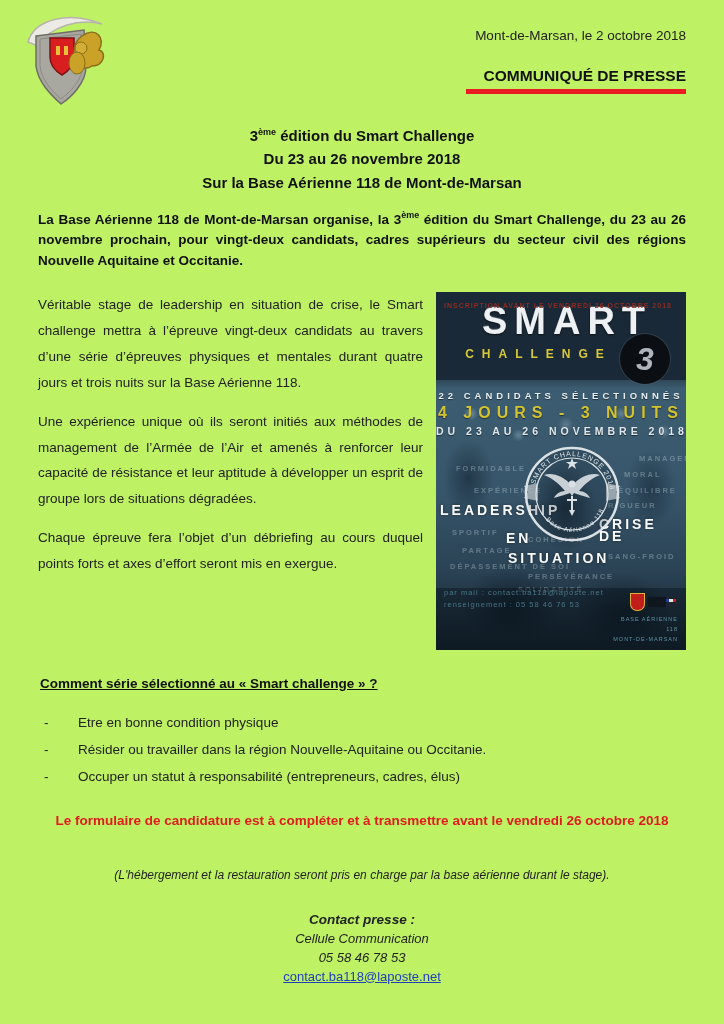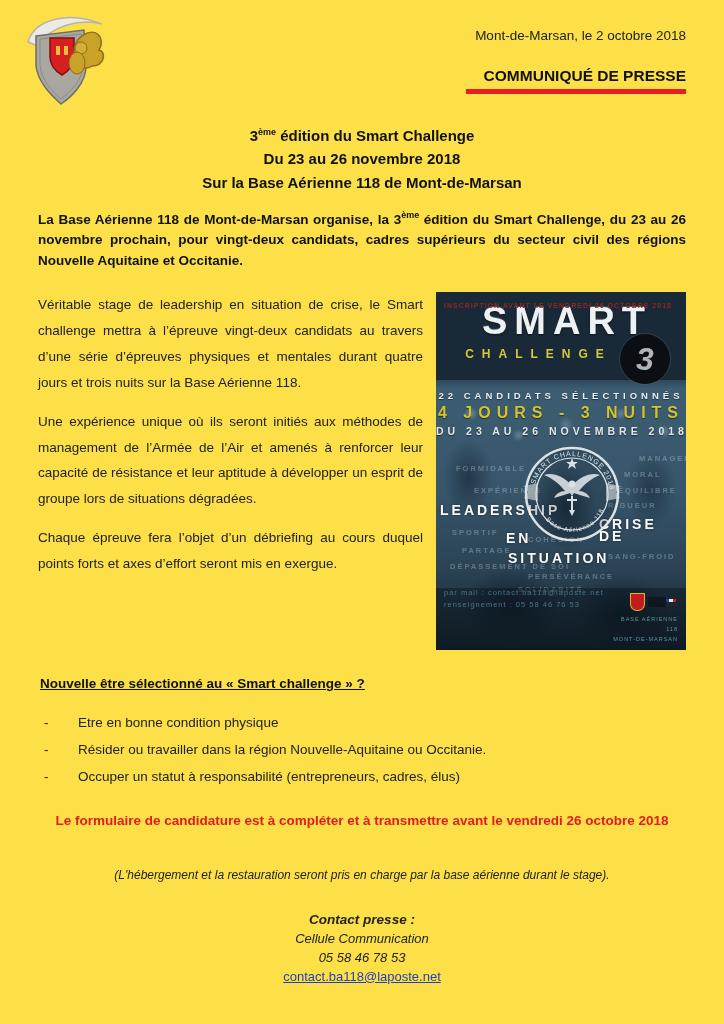--- a/index.html
+++ b/index.html
@@ -1,17 +1,17 @@
 <!DOCTYPE html>
 <html><head>
 <meta charset="utf-8">
 <style>
   * { margin:0; padding:0; box-sizing:border-box; }
   body { background:#ffffff; font-family:"Liberation Sans", sans-serif; }
-  .page { width:724px; height:1024px; background:#fde047; position:relative; overflow:hidden; color:#1f1f1f; }
+  .page { width:724px; height:1024px; background:#bef264; position:relative; overflow:hidden; color:#1f1f1f; }
 
   
   .header { display:flex; justify-content:space-between; align-items:flex-start; padding:8px 38px 0 20px; }
   .logo-wrap { width:90px; height:100px; }
   .header-right { text-align:right; padding-top:20px; }
   .date-line { font-size:13.5px; color:#222; }
   .cp-title { font-size:15.5px; font-weight:bold; margin-top:24px; color:#111; }
   .red-bar { height:5px; width:220px; background:#e81c21; margin-top:4px; margin-left:auto; }
 
   
@@ -189,21 +189,21 @@
       <div class="mini-logos" style="top:300px;">
         <span class="mini-shield"></span><span class="mini-aa"></span>
         <div class="mini-base-text">
           <div>BASE AÉRIENNE 118</div>
           <div>MONT-DE-MARSAN</div>
         </div>
       </div>
     </div>
   </div>
 
-  <div class="sel-heading">Nouvelle être sélectionné au « Smart challenge » ?</div>
+  <div class="sel-heading">Comment série sélectionné au « Smart challenge » ?</div>
   <ul class="bullets">
     <li>Etre en bonne condition physique</li>
     <li>Résider ou travailler dans la région Nouvelle-Aquitaine ou Occitanie.</li>
     <li>Occuper un statut à responsabilité (entrepreneurs, cadres, élus)</li>
   </ul>
 
   <div class="notice">
     <div>Le formulaire de candidature est  à compléter et à transmettre avant le vendredi 26 octobre 2018</div>
   </div>
 

